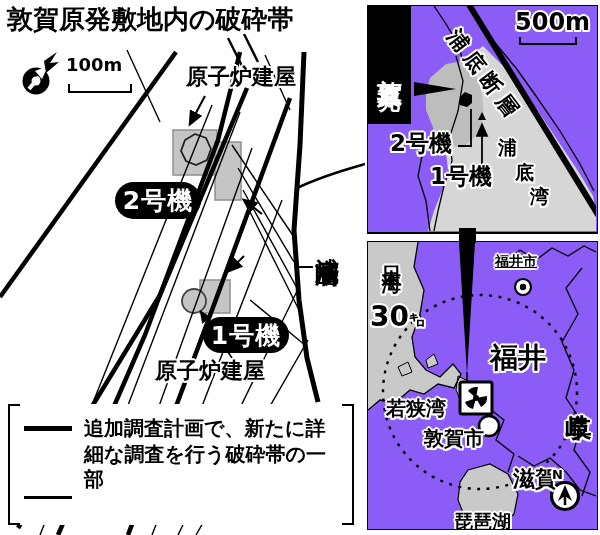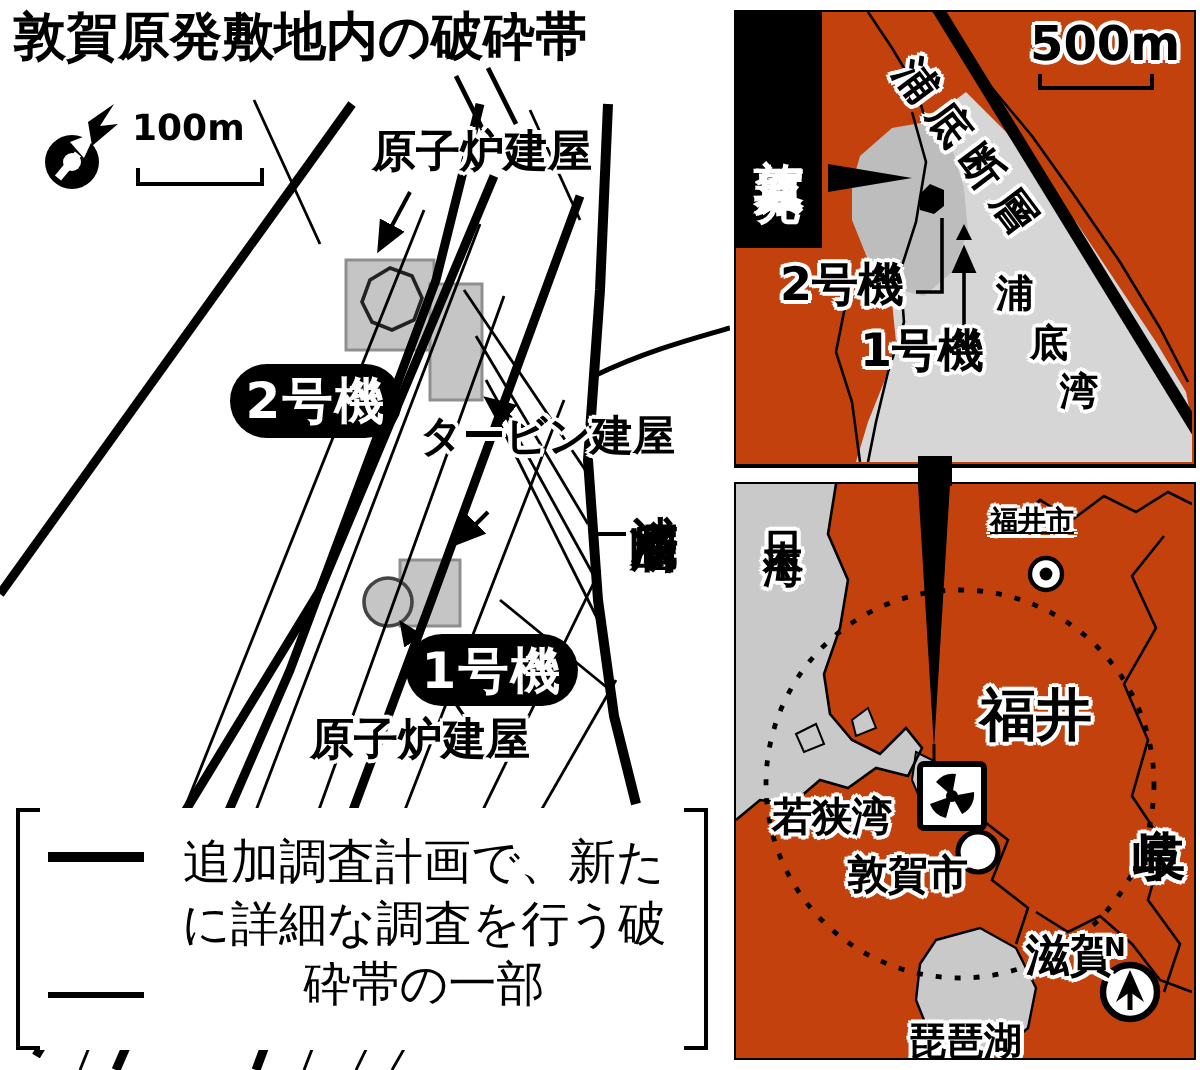--- a/index.html
+++ b/index.html
@@ -1,33 +1,33 @@
 <!DOCTYPE html>
 <html><head>
 <meta charset="utf-8">
 <style>
   html,body{margin:0;padding:0;background:#fff;}
   .stage{position:relative;width:600px;height:535px;background:#fff;overflow:hidden;
-         font-family:"DejaVu Sans",sans-serif;color:#000;text-align:center;}
+         font-family:"DejaVu Sans",sans-serif;color:#000;}
   .abs{position:absolute;}
   .halo{text-shadow:-1.5px -1.5px 0 #fff,1.5px -1.5px 0 #fff,-1.5px 1.5px 0 #fff,
         1.5px 1.5px 0 #fff,0 -2px 0 #fff,0 2px 0 #fff,-2px 0 0 #fff,2px 0 0 #fff;}
   .vert{writing-mode:vertical-rl;}
   .pill{background:#000;color:#fff;border-radius:22px;display:flex;align-items:center;
         justify-content:center;font-weight:bold;letter-spacing:1px;}
-  .panel{position:absolute;background:#c2410c;border:1.5px solid #000;box-sizing:border-box;overflow:hidden;}
+  .panel{position:absolute;background:#8b5cf6;border:1.5px solid #000;box-sizing:border-box;overflow:hidden;}
   .lbl{position:absolute;font-weight:600;white-space:nowrap;line-height:1;}
   .scalebar{position:absolute;border:2px solid #000;border-top:none;box-sizing:border-box;}
   .legend{position:absolute;left:8px;top:404px;width:346px;height:121px;background:#fff;}
   .brk{position:absolute;top:0;bottom:0;width:12px;box-sizing:border-box;}
   .brk-l{left:0;border-left:2.5px solid #000;border-top:2.5px solid #000;border-bottom:2.5px solid #000;}
   .brk-r{right:0;border-right:2.5px solid #000;border-top:2.5px solid #000;border-bottom:2.5px solid #000;}
   .lgrow{position:absolute;left:16px;right:14px;display:flex;align-items:flex-start;}
   .swatch{flex:0 0 48px;background:#000;margin-right:12px;}
-  .lgtext{font-size:24px;line-height:1.28;font-weight:400;}
+  .lgtext{font-size:20px;line-height:1.28;font-weight:700;}
 </style>
 </head>
 <body>
 
 <div class="stage">
 
   <div class="abs" style="left:0;top:0;width:365px;height:535px;">
 
     <svg class="abs" style="left:0;top:0;" width="365" height="535" viewBox="0 0 365 535">
       <defs>
@@ -95,21 +95,20 @@
       </g>
     </svg>
 
     <div class="lbl" style="left:7px;top:6px;font-size:26px;font-weight:800;">敦賀原発敷地内の破砕帯</div>
 
     <div class="lbl halo" style="left:66px;top:56px;font-size:18px;font-weight:600;">100m</div>
     <div class="scalebar" style="left:68px;top:84px;width:64px;height:9px;"></div>
 
     <div class="lbl halo" style="left:186px;top:66px;font-size:22px;">原子炉建屋</div>
     <div class="pill abs" style="left:115px;top:182px;width:86px;height:37px;font-size:25px;">2号機</div>
-    <div class="lbl halo" style="left:210px;top:208px;font-size:21px;">タービン建屋</div>
     <div class="lbl halo vert" style="left:315px;top:238px;font-size:24px;letter-spacing:2px;">浦底断層</div>
     <div class="pill abs" style="left:203px;top:317px;width:86px;height:36px;font-size:25px;">1号機</div>
     <div class="lbl halo" style="left:155px;top:360px;font-size:22px;">原子炉建屋</div>
 
     <div class="legend">
       <div class="brk brk-l"></div>
       <div class="brk brk-r"></div>
       <div class="lgrow" style="top:12px;">
         <div class="swatch" style="height:5px;margin-top:10px;"></div>
         <div class="lgtext" style="width:276px;">追加調査計画で、新たに詳細な調査を行う破砕帯の一部</div>
@@ -212,20 +211,23 @@
       <g>
         <circle cx="197" cy="254" r="13.5" fill="#fff" stroke="#000" stroke-width="3.2"></circle>
         <polygon points="197,243 190,259 197,254 204,259" fill="#000"></polygon>
         <line x1="197" y1="254" x2="197" y2="263" stroke="#000" stroke-width="2.5"></line>
         <line x1="186" y1="238" x2="182" y2="232" stroke="#000" stroke-width="2"></line>
       </g>
     </svg>
 
     <div class="lbl halo vert" style="left:14px;top:8px;font-size:20px;letter-spacing:4px;">日本海</div>
     <div class="lbl halo" style="left:127px;top:12px;font-size:14px;text-decoration:underline;">福井市</div>
+    <div class="abs halo" style="left:2px;top:58px;white-space:nowrap;">
+      <span style="font-size:28px;font-weight:600;">30</span><span style="font-size:16px;font-weight:600;">㌔</span>
+    </div>
     <div class="lbl halo" style="left:122px;top:70px;font-size:28px;font-weight:800;margin-top:32px;">福井</div>
     <div class="lbl halo" style="left:18px;top:156px;font-size:20px;">若狭湾</div>
     <div class="lbl halo" style="left:56px;top:188px;font-size:20px;font-family:Liberation Mono, monospace;">敦賀市</div>
     <div class="lbl halo vert" style="left:198px;top:152px;font-size:26px;font-weight:800;">岐阜</div>
     <div class="lbl halo" style="left:145px;top:226px;font-size:22px;font-weight:800;">滋賀</div>
     <div class="lbl halo" style="left:86px;top:270px;font-size:19px;">琵琶湖</div>
     <div class="lbl halo" style="left:184px;top:226px;font-size:13px;font-weight:800;">N</div>
   </div>
 
 </div>

